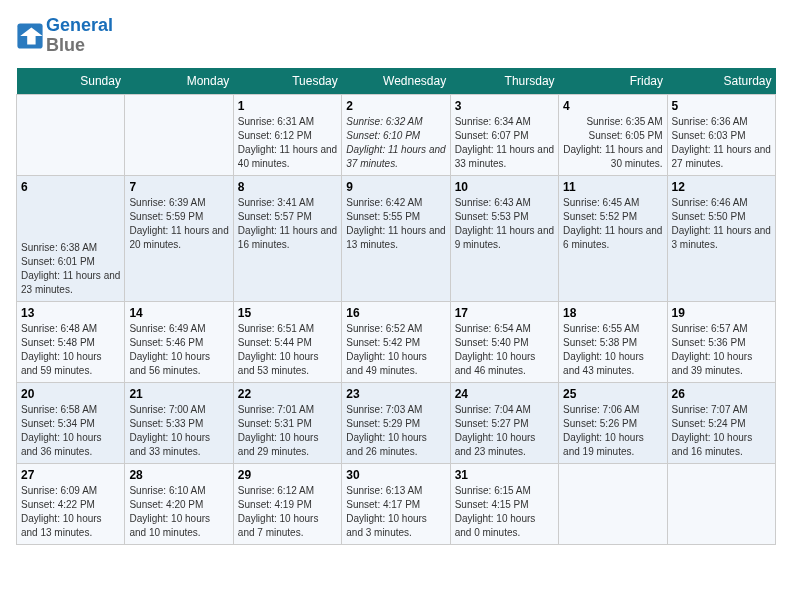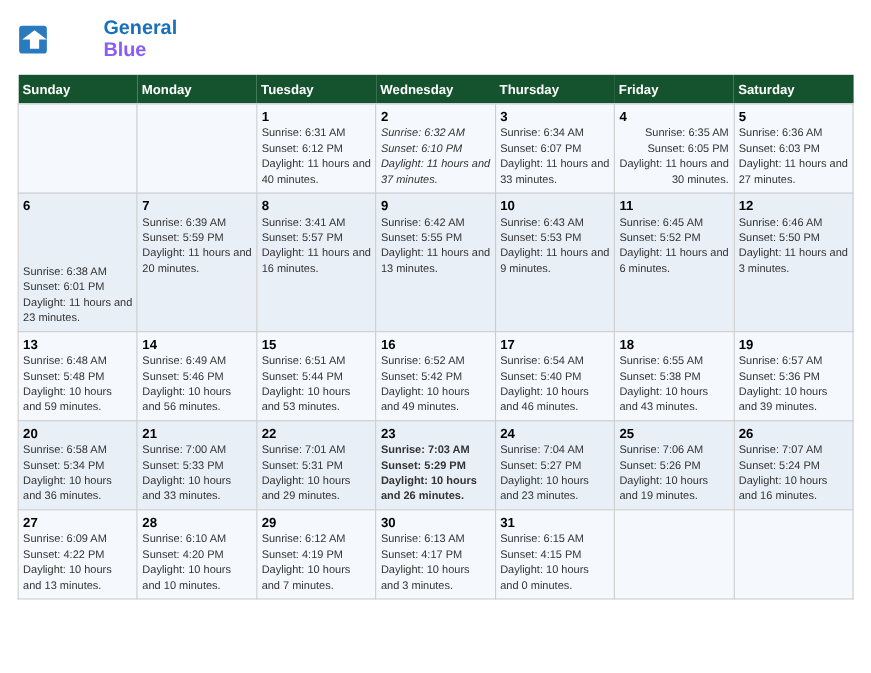--- a/index.html
+++ b/index.html
@@ -12,21 +12,20 @@
     }
     .header {
       display: flex;
       justify-content: space-between;
       align-items: flex-start;
       margin-bottom: 12px;
     }
     .logo {
       display: flex;
       align-items: center;
-      gap: 48px;
     }
     .logo-text {
       font-size: 18px;
       font-weight: bold;
       color: #333;
       line-height: 1.1;
     }
     .logo-text span {
       color: #1a6fba;
     }
@@ -46,26 +45,26 @@
     .subtitle {
       font-size: 14px;
       color: #555;
     }
     table {
       width: 100%;
       border-collapse: collapse;
       font-size: 11px;
     }
     th {
-      background-color: #14532d;
+      background-color: #0f766e;
       color: #fff;
       padding: 6px 4px;
-      text-align: left;
+      text-align: right;
       font-size: 12px;
-      font-weight: bold;
+      font-weight: normal;
     }
     td {
       border: 1px solid #ccc;
       vertical-align: top;
       padding: 4px 4px;
       min-height: 80px;
       height: 80px;
       width: calc(100% / 7);
     }
     tr:nth-child(odd) td {
@@ -94,21 +93,21 @@
 <body>
 
 <div class="header">
   <div class="logo">
     <svg class="logo-icon" viewBox="0 0 40 40">
       <rect x="2" y="2" width="36" height="36" rx="4" fill="#2a7abf"></rect>
       <polygon points="22,8 38,20 28,20 28,32 16,32 16,20 6,20" fill="white"></polygon>
     </svg>
     <div class="logo-text">
       <div><span>General</span></div>
-      <div style="color:#8b5cf6;">Blue</div>
+      <div style="color:#737373;">Blue</div>
     </div>
   </div>
   <div class="title-block">
     <div class="month-title"></div>
     <div class="subtitle"></div>
   </div>
 </div>
 
 <table>
   <thead>
@@ -259,21 +258,21 @@
 Daylight: 10 hours and 33 minutes.</div>
         </td>
         <td>
           <span class="day-num">22</span>
           <div class="day-info" style="white-space: pre-line;">Sunrise: 7:01 AM
 Sunset: 5:31 PM
 Daylight: 10 hours and 29 minutes.</div>
         </td>
         <td>
           <span class="day-num">23</span>
-          <div class="day-info" style="white-space: pre-line; font-weight: bold;">Sunrise: 7:03 AM
+          <div class="day-info" style="white-space: pre-line;">Sunrise: 7:03 AM
 Sunset: 5:29 PM
 Daylight: 10 hours and 26 minutes.</div>
         </td>
         <td>
           <span class="day-num">24</span>
           <div class="day-info" style="white-space: pre-line;">Sunrise: 7:04 AM
 Sunset: 5:27 PM
 Daylight: 10 hours and 23 minutes.</div>
         </td>
         <td>

